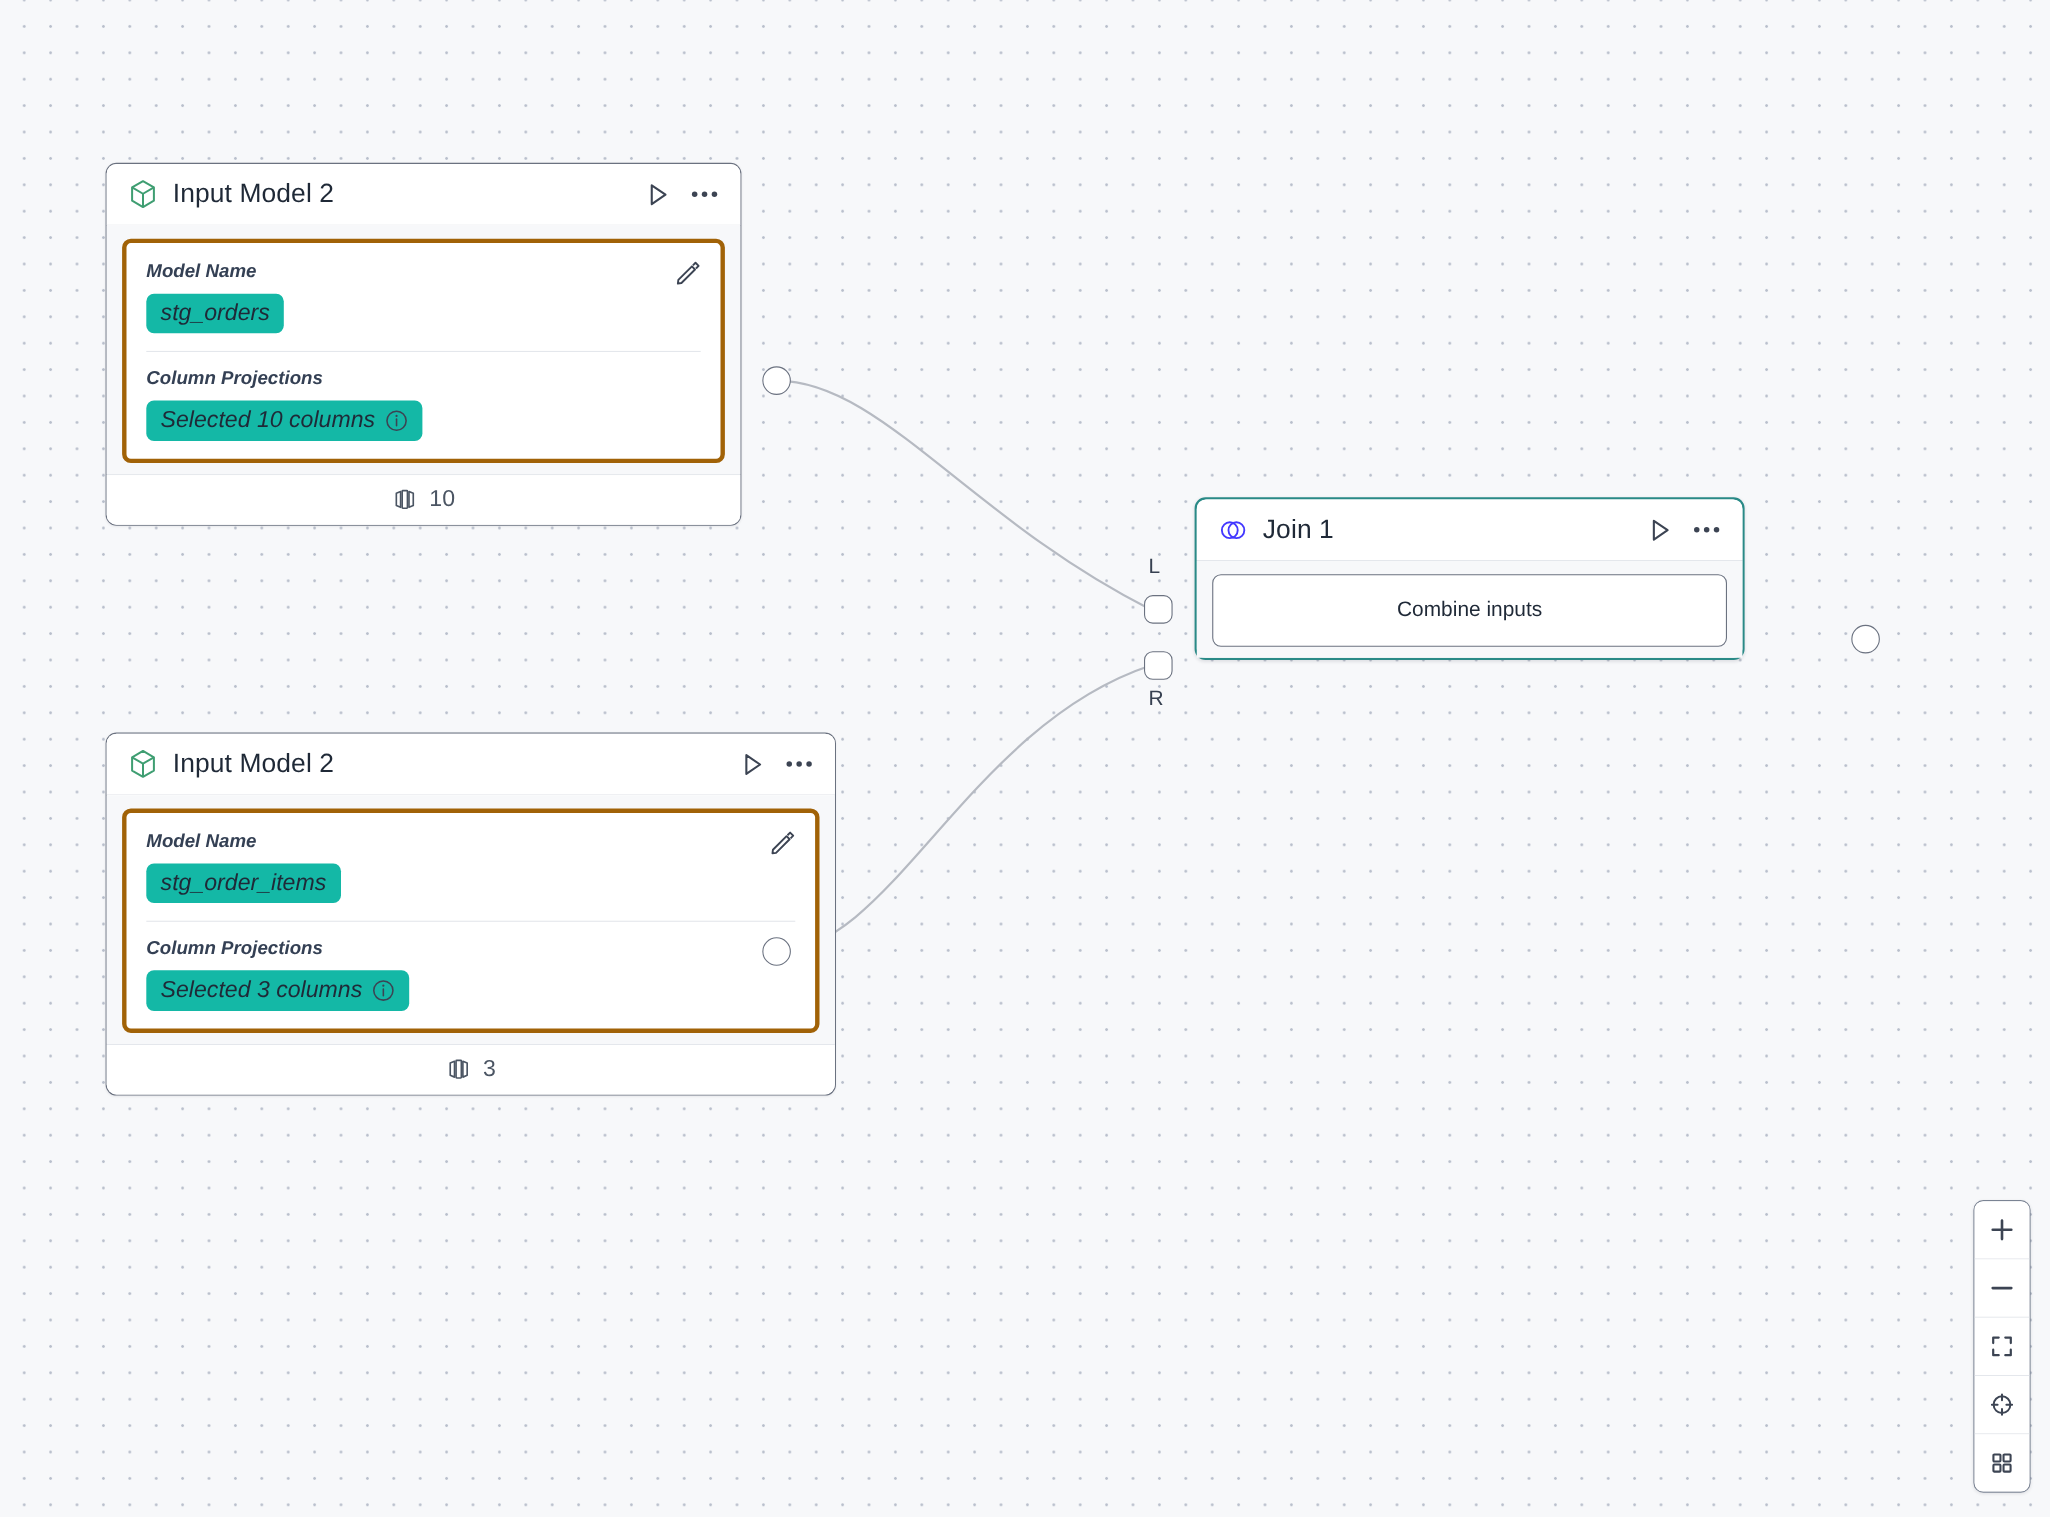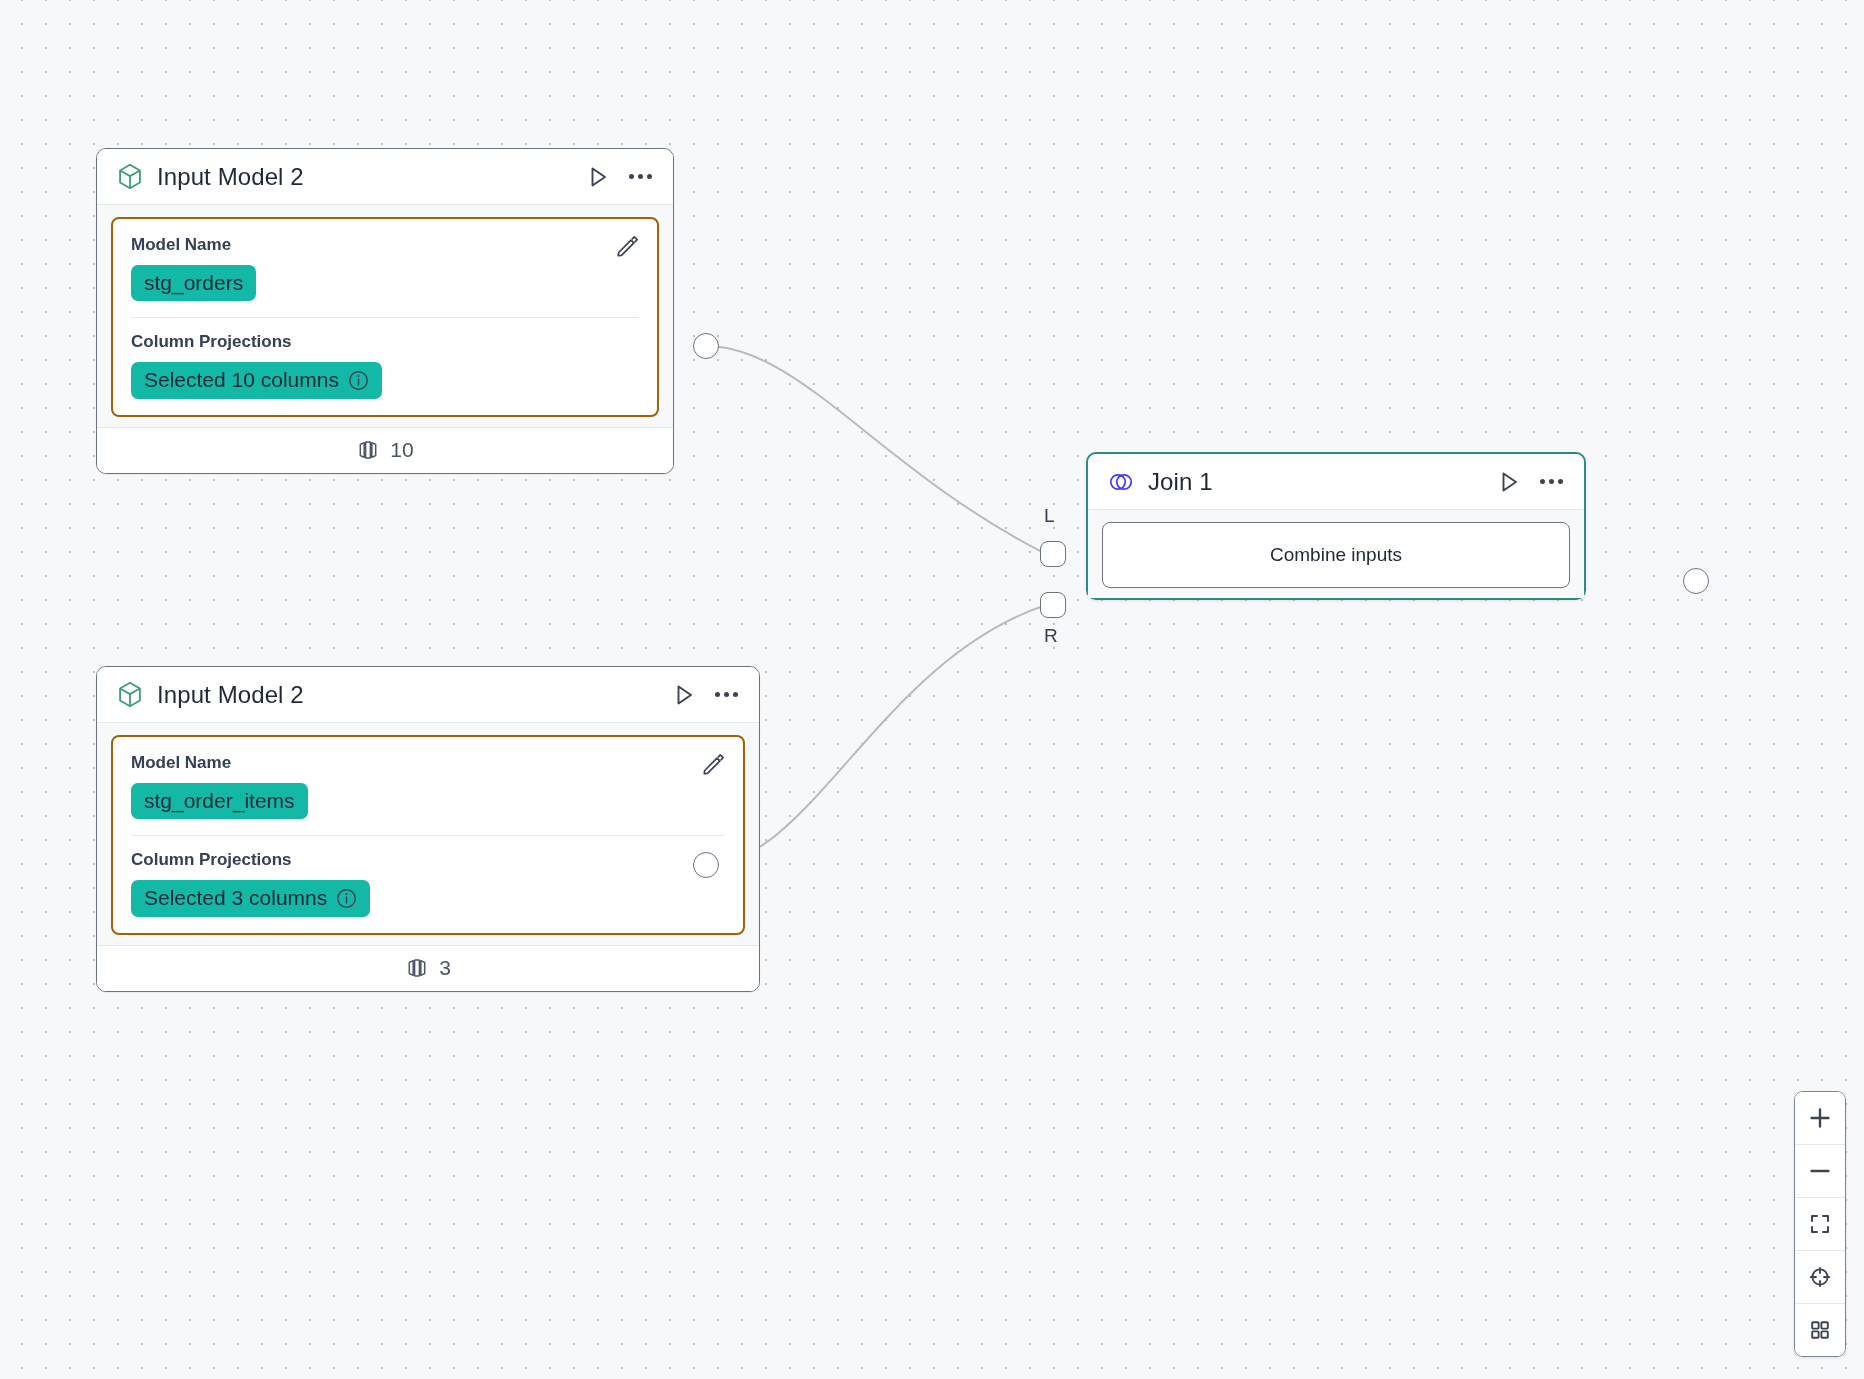--- a/index.html
+++ b/index.html
@@ -87,24 +87,25 @@
   }
 
   .node-body {
     padding: 12px 14px 10px 14px;
     background: #f7f8fa;
   }
 
   .inner-card {
     position: relative;
     background: #ffffff;
-    border: 2px solid #a16207;
+    border: 4px solid #a16207;
     border-radius: 8px;
     padding: 14px 18px 16px 18px;
     box-sizing: border-box;
+    font-style: italic;
   }
 
   .field-label {
     font-size: 17px;
     font-weight: 700;
     color: #344054;
     margin: 2px 0 10px 0;
   }
   .chip {
     display: inline-flex;

